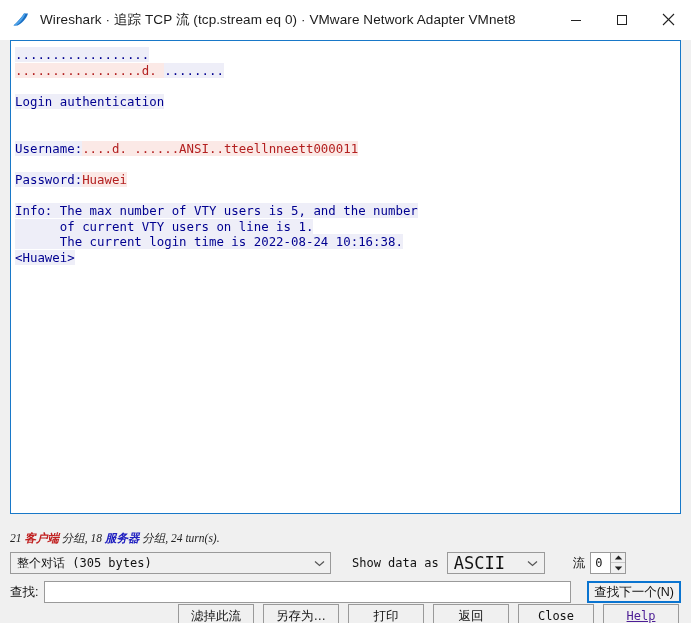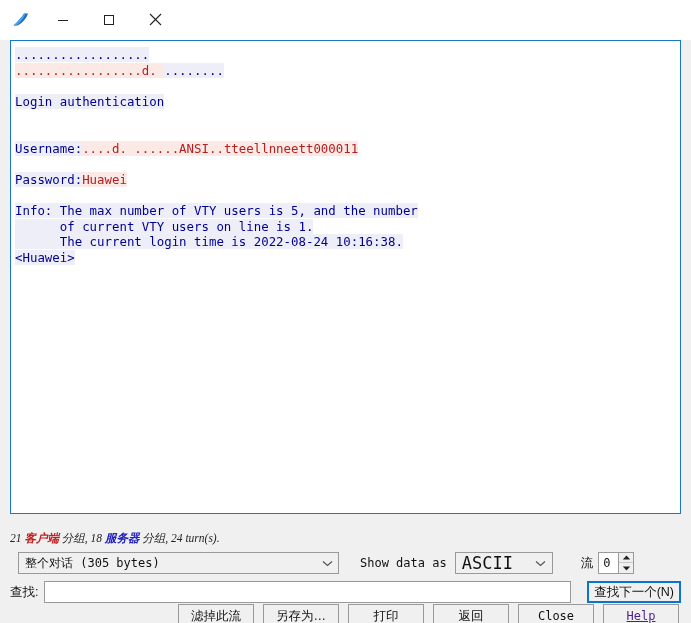--- a/index.html
+++ b/index.html
@@ -88,21 +88,20 @@
   }
   .combo {
     background: #f0f0f0;
     border: 1px solid #9a9a9a;
     height: 22px;
     display: flex; align-items: center;
     padding: 0 4px 0 6px;
     font-size: 12.5px;
     color: #111;
     position: relative;
-    margin-left: 8px;
   }
   #conv-select { width: 321px; }
   #conv-select .combo-label {
     flex: 1 1 auto; white-space: nowrap; overflow: hidden;
     font-family: "DejaVu Sans Mono", monospace;
     font-size: 12px;
   }
   .chev {
     width: 14px; flex: 0 0 auto;
     display: flex; align-items: center; justify-content: center;
@@ -227,20 +226,21 @@
 
 <div id="window">
 
   <div id="titlebar">
     <div id="app-icon">
       <svg width="18" height="18" viewBox="0 0 18 18">
         <path d="M1.5 14.5 C4 12 8 8.5 12 2.5 L16 2.5 C14.5 8 9 13 5.5 14.5 Z" fill="#1a6fc4"></path>
         <path d="M1.5 14.5 C4.5 12.2 8.5 8.5 12 2.5 L13.6 2.5 C11.5 8 7 12.8 3.8 14.5 Z" fill="#4ea4ea"></path>
       </svg>
     </div>
+    <div id="title-text">Wireshark · 追踪 TCP 流 (tcp.stream eq 0) · VMware Network Adapter VMnet8</div>
     <div class="winbtn">
       <svg width="12" height="12" viewBox="0 0 12 12">
           <line x1="1" y1="6.5" x2="11" y2="6.5" stroke="#222" stroke-width="1"></line>
         </svg>
     </div>
     <div class="winbtn">
       <svg width="12" height="12" viewBox="0 0 12 12">
           <rect x="1.5" y="1.5" width="9" height="9" fill="none" stroke="#222" stroke-width="1"></rect>
         </svg>
     </div>

